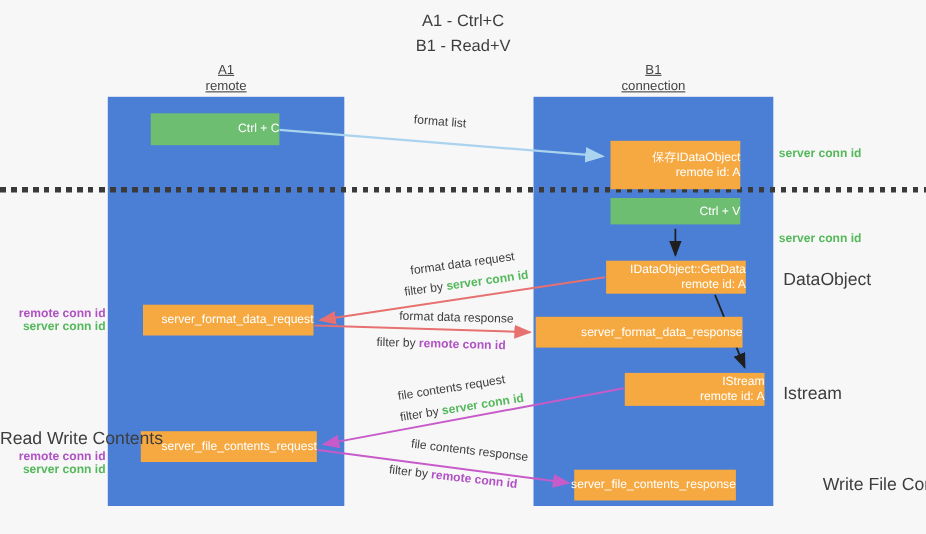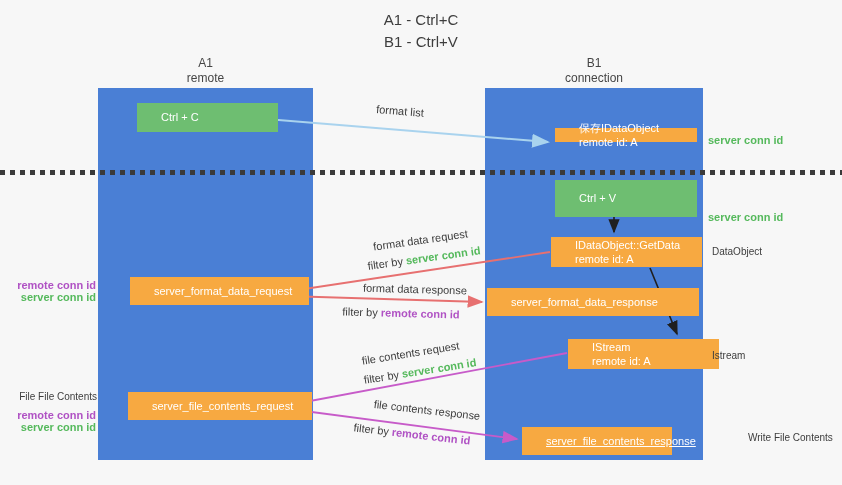--- a/index.html
+++ b/index.html
@@ -2,65 +2,65 @@
 <html style="--lane-blue: #4a7fd5; --orange-box: #f7a941; --green-box: #6ebe71; --green-text: #55b95c; --purple-text: #b052c4; --red-arrow: #e77070; --purple-arrow: #c75bc9; --lightblue-arrow: #a9d3ee; --black-arrow: #1f1f1f; --dark-text: #3d3d3d; --background: #f7f7f7;"><head>
 <meta charset="utf-8">
 <style>
   html,body { margin:0; padding:0; }
   body { background: var(--background, #f7f7f7); font-family: "Liberation Sans", sans-serif; }
   .canvas { position:relative; width:842px; height:485px; background:var(--background,#f7f7f7); overflow:hidden; }
 
   .title { position:absolute; left:0; top:9px; width:100%; text-align:center;
            font-size:15px; line-height:1.45; color:var(--dark-text,#3d3d3d); }
 
-  .lane-header { position:absolute; text-align:center; font-size:12px; line-height:1.25; color:#454545; }
+  .lane-header { position:absolute; text-align:center; font-size:12px; line-height:1.25; color:#454545;text-decoration:underline; }
   .hdr-a { left:98px; top:56px; width:215px; }
   .hdr-b { left:485px; top:56px; width:218px; }
 
   .lane { position:absolute; top:88px; height:372px; background:var(--lane-blue,#4a7fd5); z-index:1; }
   .lane-a { left:98px; width:215px; }
   .lane-b { left:485px; width:218px; }
 
   .divider { position:absolute; left:0; top:170px; width:842px; height:5px; z-index:2;
              background:repeating-linear-gradient(90deg, #3a3a3a 0 5px, transparent 5px 10px); }
 
   svg.arrows { position:absolute; left:0; top:0; z-index:3; }
 
-  .node { position:absolute; z-index:4; display:flex; flex-direction:column; align-items:flex-start;
-          justify-content:center; color:#fff; font-size:11px; line-height:1.3; text-align:center;padding-left:24px; }
+  .node { position:absolute; z-index:4; display:flex; flex-direction:column; align-items:flex-end;
+          justify-content:center; color:#fff; font-size:11px; line-height:1.3; text-align:center; }
   .green-box  { background:var(--green-box,#6ebe71); }
   .orange-box { background:var(--orange-box,#f7a941); }
 
   .n-ctrl-c   { left:137px; top:103px; width:117px; height:29px; }
-  .n-saveobj  { left:555px; top:128px; width:118px; height:14px; }
-  .n-ctrl-v   { left:555px; top:180px; width:118px; height:37px; }
+  .n-saveobj  { left:555px; top:128px; width:118px; height:44px; }
+  .n-ctrl-v   { left:555px; top:180px; width:118px; height:24px; }
   .n-getdata  { left:551px; top:237px; width:127px; height:30px; }
   .n-fmt-req  { left:130px; top:277px; width:155px; height:28px; }
   .n-fmt-resp { left:487px; top:288px; width:188px; height:28px; }
   .n-istream  { left:568px; top:339px; width:127px; height:30px; }
   .n-file-req { left:128px; top:392px; width:160px; height:28px; }
-  .n-file-resp{ left:522px; top:427px; width:126px; height:28px;text-decoration:underline; }
+  .n-file-resp{ left:522px; top:427px; width:147px; height:28px; }
 
   .elabel { position:absolute; z-index:5; font-size:11px; color:var(--dark-text,#3d3d3d);
             text-align:center; white-space:nowrap; transform-origin:center; }
   .green-t  { color:var(--green-text,#55b95c); font-weight:bold; }
   .purple-t { color:var(--purple-text,#b052c4); font-weight:bold; }
 
   .side { position:absolute; z-index:5; font-size:11px; white-space:nowrap; }
-  .side.plain { color:var(--dark-text,#3d3d3d); font-size:10px; }
+  .side.plain { color:var(--dark-text,#3d3d3d); font-size:16px; }
   .left-col { text-align:right; }
 </style>
 </head>
 <body>
 
 <div class="canvas">
 
   <div class="title">
     <div>A1 - Ctrl+C</div>
-    <div>B1 - Ctrl+V</div>
+    <div>B1 - Read+V</div>
   </div>
 
   <div class="lane-header hdr-a">
     <div>A1</div>
     <div>remote</div>
   </div>
   <div class="lane-header hdr-b">
     <div>B1</div>
     <div>connection</div>
   </div>
@@ -155,19 +155,19 @@
   <div class="side green-t" style="left:708px; top:211px;">server conn id</div>
   <div class="side plain" style="left:712px; top:246px;">DataObject</div>
   <div class="side plain" style="left:712px; top:350px;">Istream</div>
   <div class="side plain" style="left:712px; top:432px;margin-left:36px;">Write File Contents</div>
 
   <div class="side left-col" style="left:8px; top:279px; width:88px;">
     <div class="purple-t">remote conn id</div>
     <div class="green-t">server conn id</div>
   </div>
 
-  <div class="side plain left-col" style="left:0px; top:391px; width:97px;">File File Contents</div>
+  <div class="side plain left-col" style="left:0px; top:391px; width:97px;">Read Write Contents</div>
   <div class="side left-col" style="left:8px; top:409px; width:88px;">
     <div class="purple-t">remote conn id</div>
     <div class="green-t">server conn id</div>
   </div>
 
 </div>
 
 </body></html>

